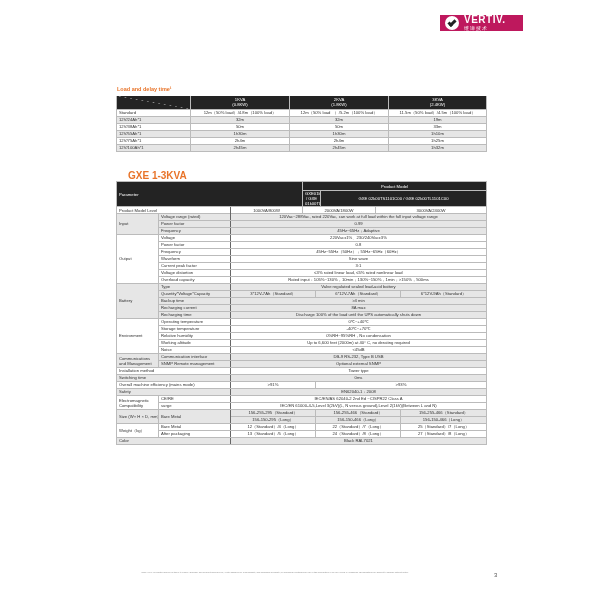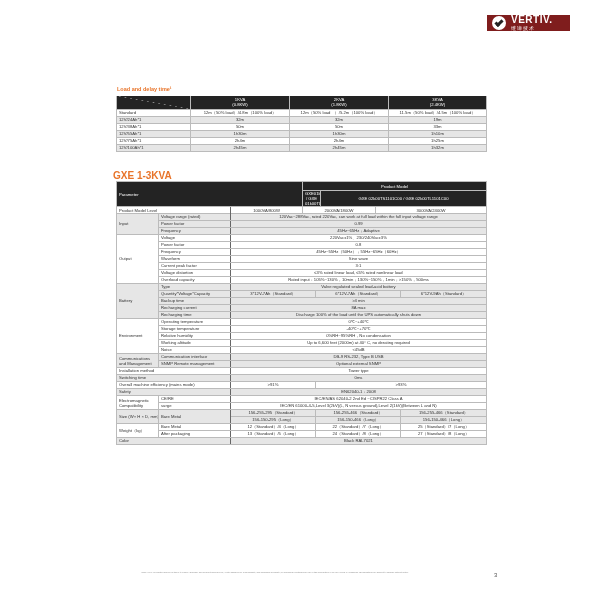--- a/index.html
+++ b/index.html
@@ -1,27 +1,27 @@
 <!DOCTYPE html>
 <html><head>
 <meta charset="utf-8">
 <style>
   * { box-sizing: border-box; margin: 0; padding: 0; }
   html, body { width: 600px; height: 600px; background: #ffffff; overflow: hidden; }
   body { font-family: "Liberation Sans", sans-serif; color: #333; position: relative; }
 
-  .logo-bar { position: absolute; left: 440px; top: 15px; width: 83px; height: 16px; background: #7f1d1d; display: flex; align-items: center; padding-left: 5px; margin-left: 47px; }
+  .logo-bar { position: absolute; left: 440px; top: 15px; width: 83px; height: 16px; background: #be185d; display: flex; align-items: center; padding-left: 5px; }
   .logo-mark { width: 14px; height: 14px; border-radius: 50%; background: #fff; position: relative; margin-right: 5px; }
   .logo-mark::after { content: ""; position: absolute; left: 3px; top: 4px; width: 8px; height: 5px; border-left: 3px solid #232323; border-bottom: 3px solid #232323; transform: rotate(-45deg); box-sizing: border-box; }
   .logo-text { display: flex; flex-direction: column; line-height: 1; }
   .logo-word { color: #fff; font-weight: bold; font-size: 10px; letter-spacing: 0.5px; }
   .logo-cn { color: #fff; font-size: 5px; margin-top: 1px; letter-spacing: 1px; }
 
   .sec-title-small { position: absolute; left: 117px; top: 86px; font-size: 5.5px; color: #e8742a; font-weight: bold; }
-  .sec-title-big { position: absolute; left: 113px; top: 170px; font-size: 10px; color: #e8742a; font-weight: bold; }
+  .sec-title-big { position: absolute; left: 128px; top: 170px; font-size: 10px; color: #e8742a; font-weight: bold; }
 
   table { border-collapse: collapse; position: absolute; font-size: 4.2px; color: #333; table-layout: fixed; }
   td, th { border: 0.5px solid #bbb; padding: 0 2px; height: 6.2px; line-height: 6px; white-space: nowrap; overflow: hidden; }
   .dark { background: #232323; color: #fff; font-weight: normal; text-align: center; }
   .gray { background: #e6e6e6; }
   .center { text-align: center; }
 
   #load-table { left: 116px; top: 96px; width: 370px; }
   #load-table td { border-left: 0.5px solid #bbb; border-right: 0.5px solid #bbb; border-top: none; border-bottom: 0.5px solid #bbb; }
   #load-table .dark { height: 13px; line-height: 5px; }

